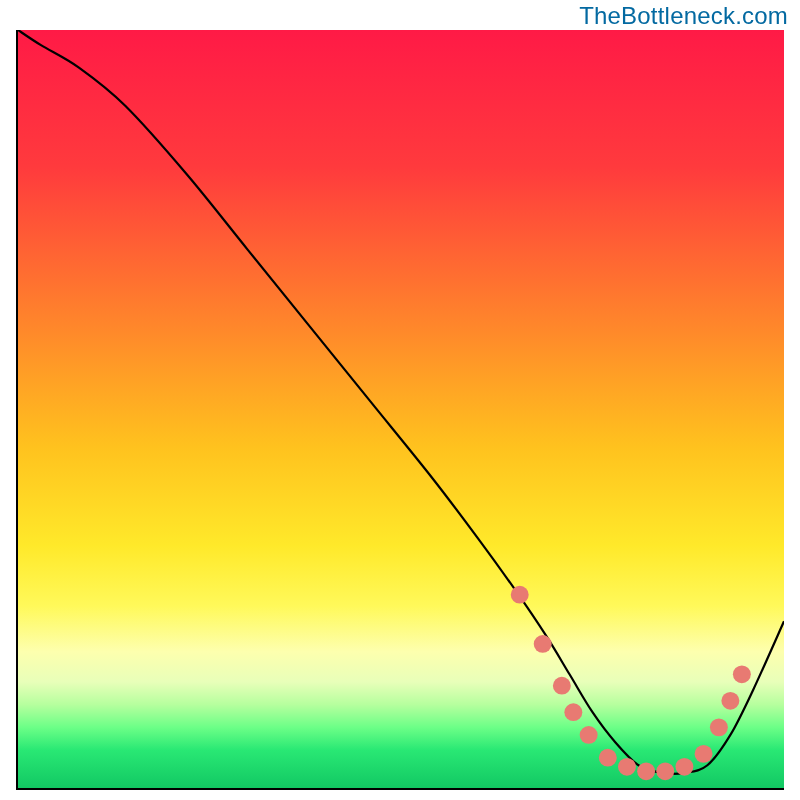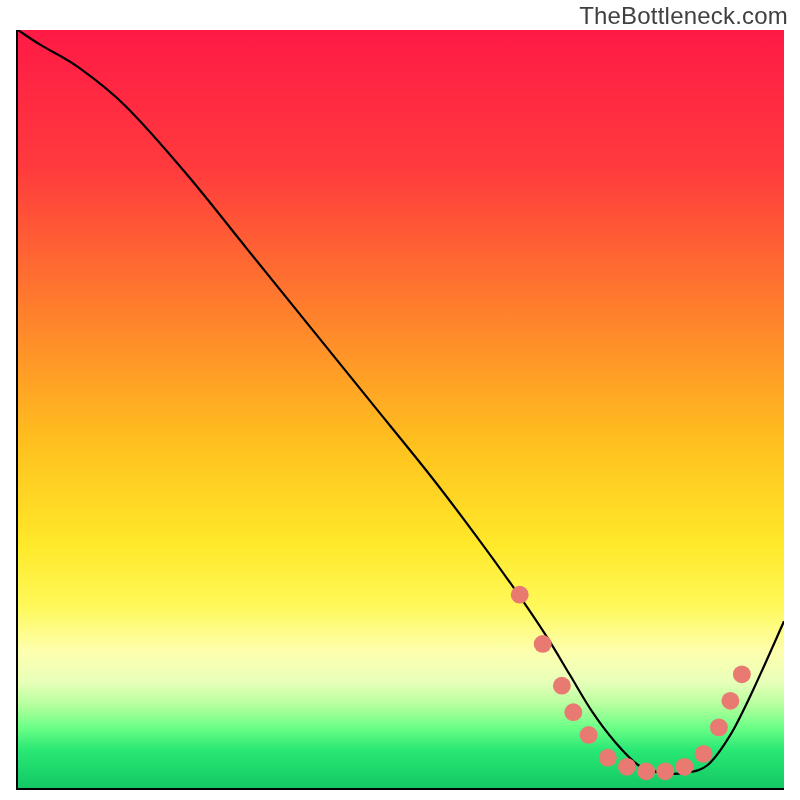--- a/index.html
+++ b/index.html
@@ -15,21 +15,21 @@
     position: relative;
     width: 800px;
     height: 800px;
   }
   .watermark {
     position: absolute;
     top: 2px;
     right: 12px;
     font-size: 24px;
     font-weight: 500;
-    color: #404040;
+    color: #0369a1;
     letter-spacing: 0.2px;
     z-index: 10;
   }
   .plot {
     position: absolute;
     left: 16px;
     top: 30px;
     width: 768px;
     height: 760px;
     border: 2px solid #000;

